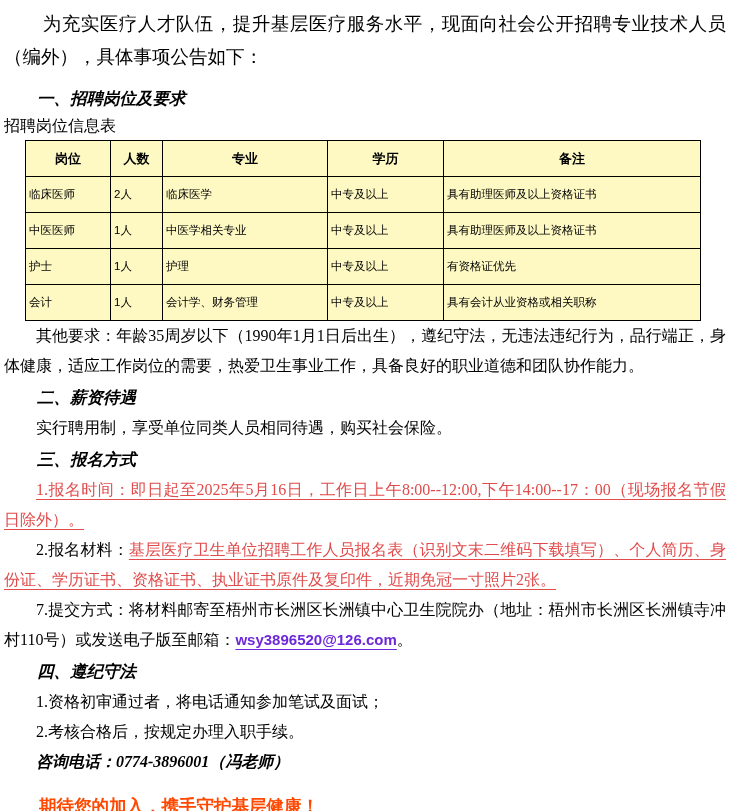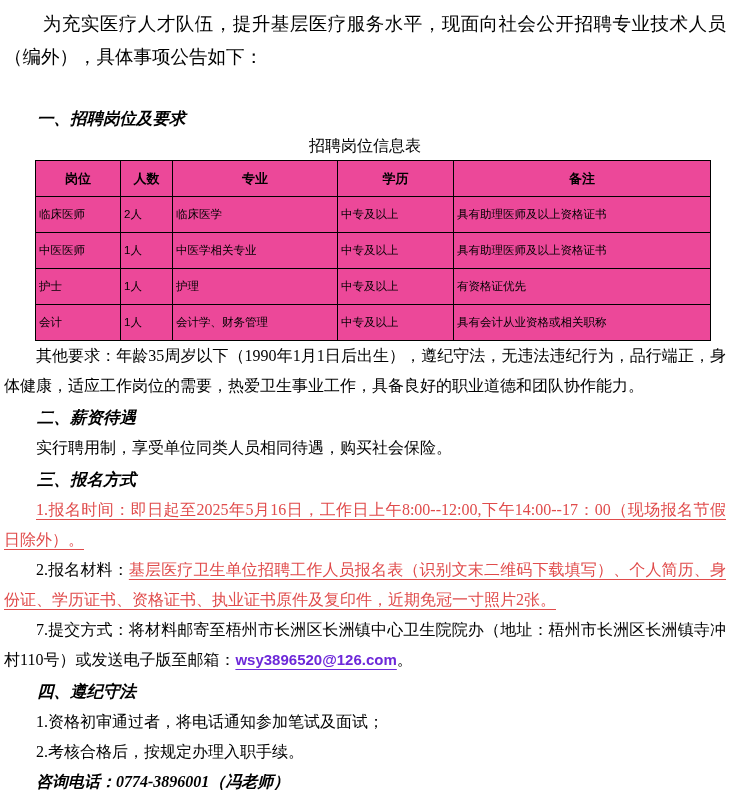--- a/index.html
+++ b/index.html
@@ -12,48 +12,47 @@
     color: #000000;
     overflow: hidden;
   }
   p { margin: 0; }
 
   .intro {
     font-size: 18.5px;
     line-height: 33px;
     text-indent: 2.1em;
     text-align: justify;
-    margin-bottom: 32px;
+    margin-bottom: 12px;
   }
 
   .heading {
     font-size: 16.5px;
     font-weight: bold;
     line-height: 26px;
     text-indent: 2em;
     margin-top: 4px;
     margin-bottom: 2px;
     font-style: italic;
   }
   .heading-one { margin-top: 12px; }
 
   .table-title {
     font-size: 16px;
     line-height: 24px;
-    text-align: center;
     margin-top: 2px;
     margin-bottom: 2px;
   }
 
   table.jobs {
     border-collapse: collapse;
     table-layout: fixed;
     width: 675px;
-    margin-left: 31px;
-    background: #ec4899;
+    margin-left: 21px;
+    background: #fef9c3;
     font-family: "Liberation Sans", "DejaVu Sans", sans-serif;
   }
   table.jobs th, table.jobs td {
     border: 1px solid #000000;
     padding: 1px 3px;
     overflow: hidden;
   }
   table.jobs th {
     height: 33px;
     font-size: 13px;

